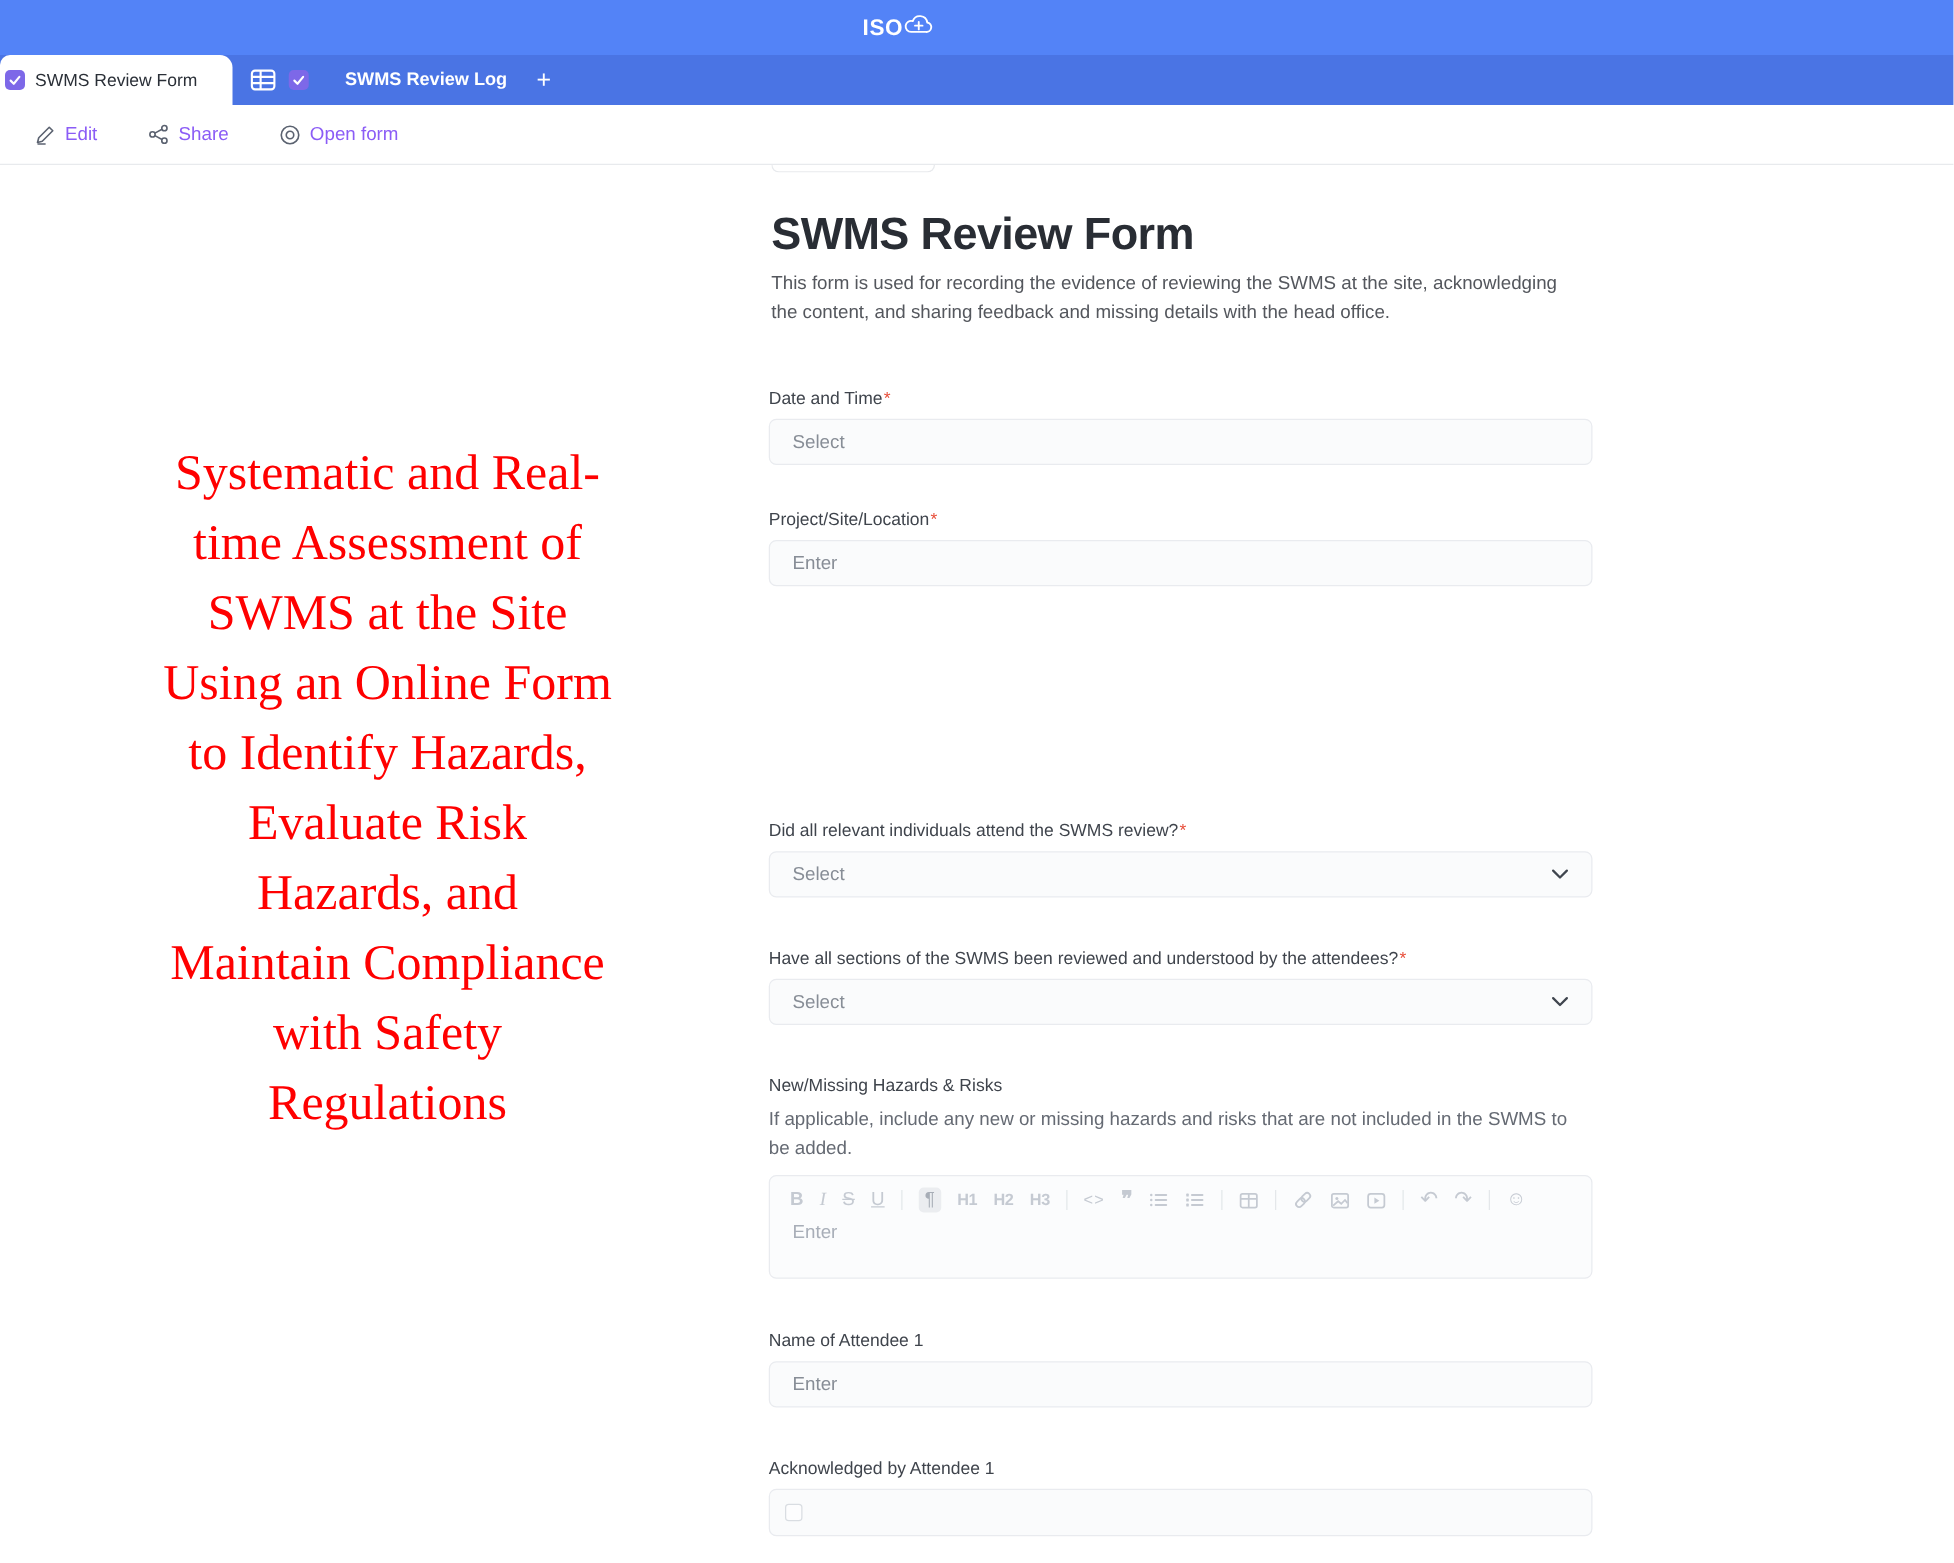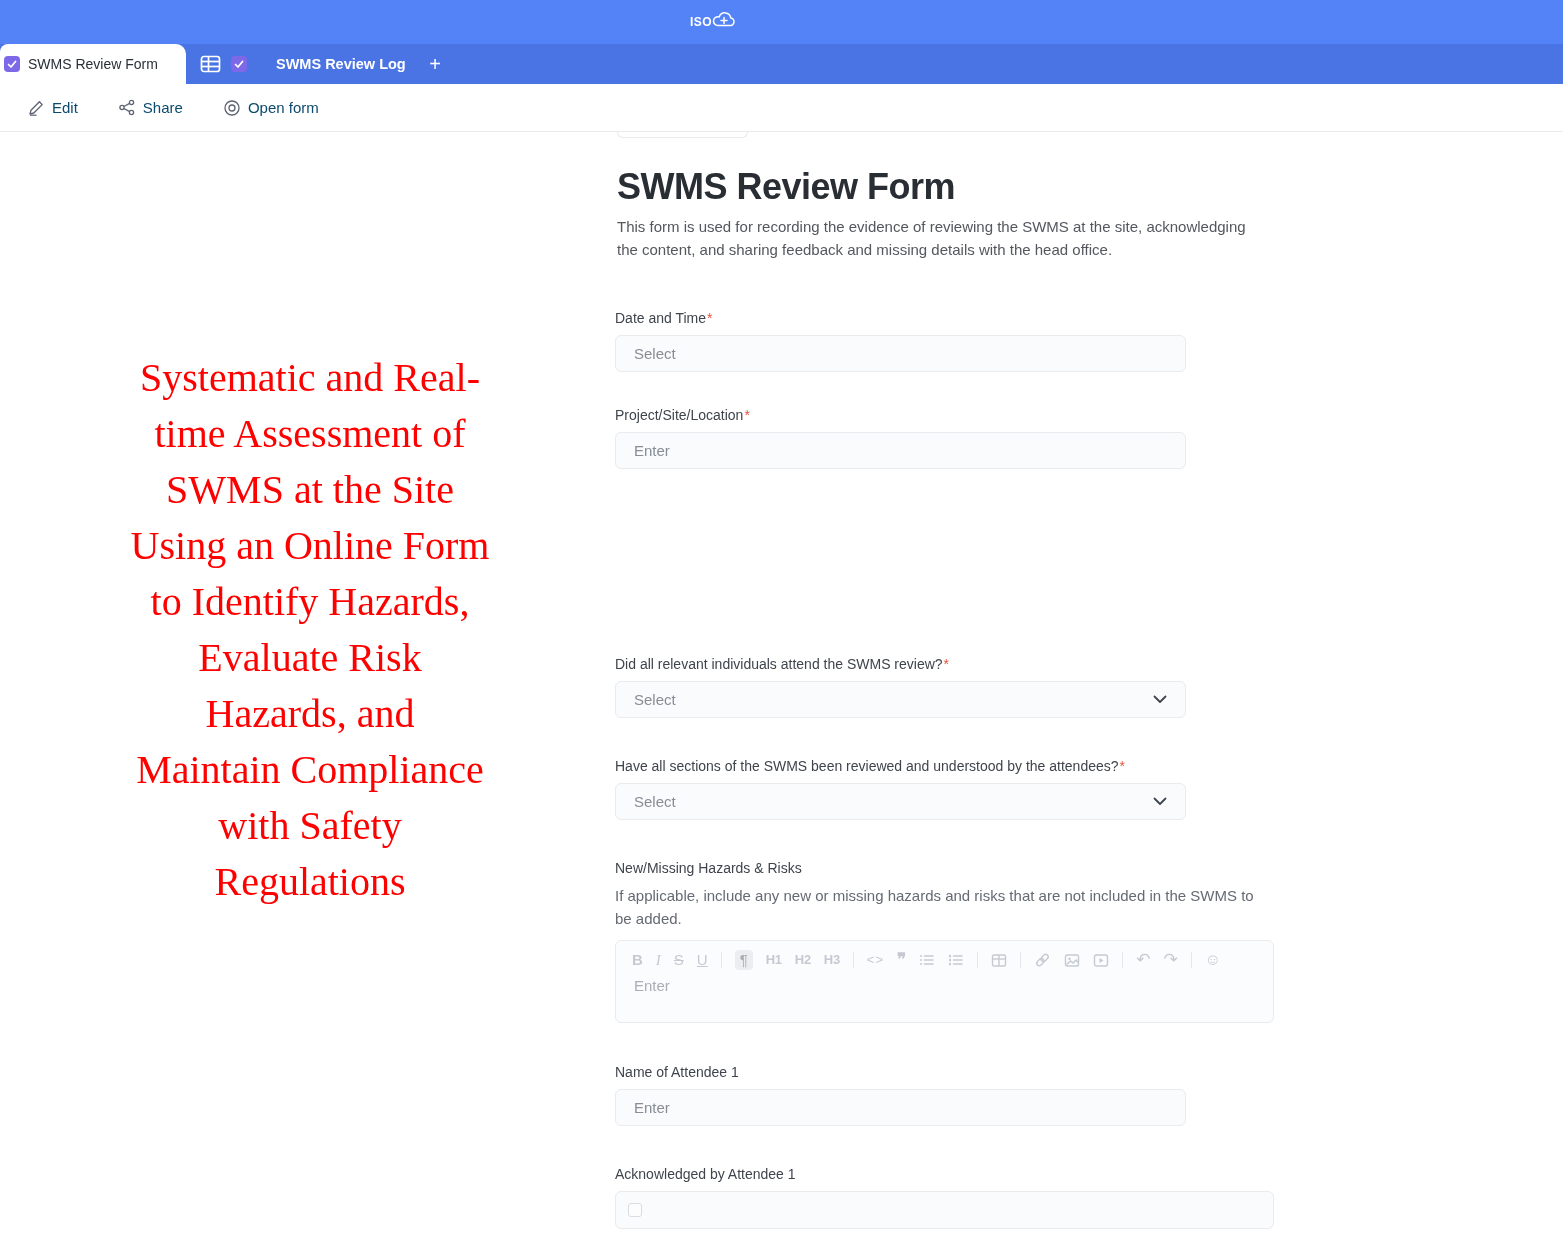--- a/index.html
+++ b/index.html
@@ -3,57 +3,57 @@
 <meta charset="utf-8">
 <style>
   * { margin:0; padding:0; box-sizing:border-box; }
   html,body { background:#fff; }
   body { font-family:"Liberation Sans", sans-serif; }
   #screen { position:relative; width:1563px; height:1250px; background:#ffffff; overflow:hidden; }
 
   
   .topbar { position:absolute; left:0; top:0; width:1563px; height:44px; background:#5383f7; }
   .logo { position:absolute; left:690px; top:11px; display:flex; align-items:center; color:#fff; }
-  .logo-text { font-size:12px; font-weight:700; letter-spacing:0.5px; line-height:22px; }
+  .logo-text { font-size:18px; font-weight:700; letter-spacing:0.5px; line-height:22px; }
   .logo svg { margin-left:-2px; margin-top:-6px; }
 
   
   .tabstrip { position:absolute; left:0; top:44px; width:1563px; height:40px; background:#4a74e4; }
   .tab-active { position:absolute; left:0; top:0; width:186px; height:40px; background:#ffffff;
                 border-radius:8px 10px 0 0; display:flex; align-items:center; padding-left:4px; cursor:pointer; }
   .tab-active .tab-label { font-size:14px; color:#2a2f37; margin-left:8px; }
   .check-sq { width:16px; height:16px; border-radius:4px; background:#7d68e8; display:flex;
               align-items:center; justify-content:center; flex:0 0 auto; }
   .grid-btn { position:absolute; left:199px; top:9px; width:23px; height:22px; cursor:pointer; }
   .tab-log { position:absolute; left:231px; top:0; height:40px; display:flex; align-items:center; gap:9px; cursor:pointer; }
   .tab-log .tab-label { font-size:14.5px; font-weight:700; color:#ffffff;margin-left:20px; }
   .tab-add { position:absolute; left:420px; top:0; width:30px; height:40px; display:flex; align-items:center;
              justify-content:center; color:#ffffff; font-size:20px; font-weight:300; cursor:pointer; }
 
   
   .toolbar { position:absolute; left:0; top:84px; width:1563px; height:48px; background:#ffffff;
              border-bottom:1px solid #e8eaed; display:flex; align-items:center; padding-left:28px; gap:40px; }
-  .tool-item { display:flex; align-items:center; gap:7px; color:#0c4a6e; font-size:15px; cursor:pointer; }
+  .tool-item { display:flex; align-items:center; gap:7px; color:#8b5cf6; font-size:15px; cursor:pointer; }
   .tool-item svg { display:block; }
 
   
   .sliver { position:absolute; left:617px; top:132px; width:131px; height:6px; background:#fff;
             border:1px solid #e8eaed; border-top:none; border-radius:0 0 8px 8px; }
 
   
   .caption { position:absolute; left:40px; top:350px; width:540px; text-align:center;
              color:#ff0000; font-family:cursive; font-size:40px; line-height:56px; font-weight:400; }
   .form-title { position:absolute; left:617px; top:166px; font-size:36px; font-weight:700; color:#292d34; letter-spacing:-0.5px; }
   .form-desc { position:absolute; left:617px; top:216px; width:634px; font-size:15px; line-height:22.5px; color:#54575d; }
 
   .field { position:absolute; left:615px; width:660px; }
   .f-label { font-size:14px; color:#3f444c; line-height:20px; }
   .req { color:#e8503c; margin-left:1px; }
   .f-helper { font-size:15px; color:#656a73; line-height:23px; margin-top:6px; }
-  .input { width:571px; height:37px; background:#fafbfc; border:1px solid #e9ebef; border-radius:6px;
+  .input { width:659px; height:37px; background:#fafbfc; border:1px solid #e9ebef; border-radius:6px;
            display:flex; align-items:center; padding:0 18px; font-size:15px; color:#878d96; cursor:text; }
   .select { cursor:pointer; justify-content:space-between; }
   .m7 { margin-top:7px; } .m15 { margin-top:15px; }
 
   .pos-f0 { top:308px; } .pos-f1 { top:405px; } .pos-f2 { top:506px; }
   .pos-f3 { top:654px; } .pos-f4 { top:756px; } .pos-f5 { top:858px; }
   .pos-f6 { top:1062px; } .pos-f7 { top:1164px; }
 
   
   .editor { width:659px; height:83px; background:#fbfcfd; border:1px solid #e9ebef; border-radius:6px; margin-top:10px; }

